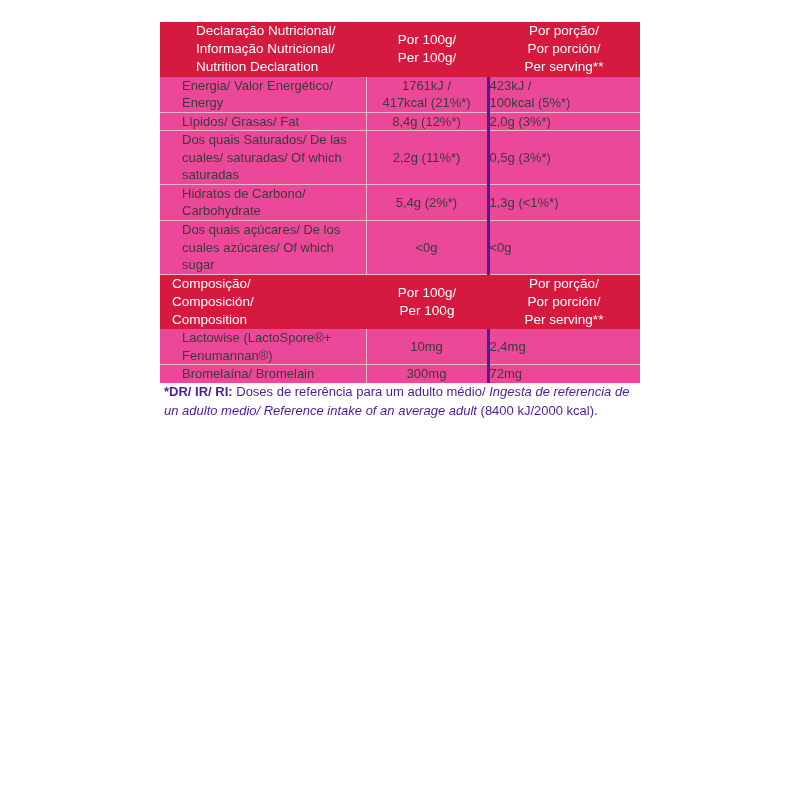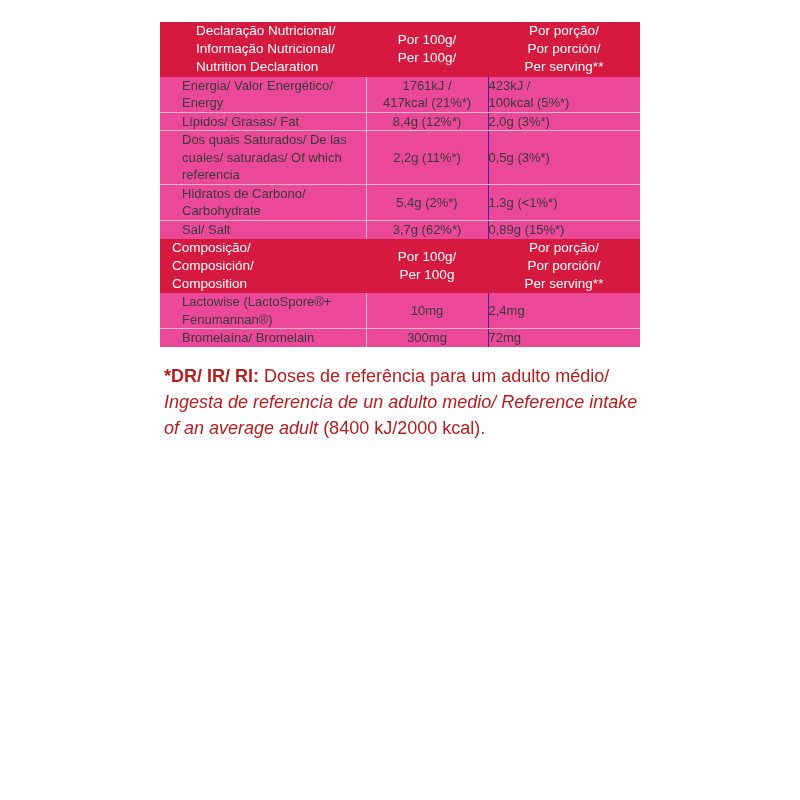--- a/index.html
+++ b/index.html
@@ -59,38 +59,37 @@
     padding: 9px 10px;
     background: #ec4899;
   }
   .body-row td.c1 {
     text-align: left;
     padding-left: 22px;
     border-right: 1px solid #e9b9c3;
   }
   .body-row td.c2 {
     text-align: center;
-    border-right: 1px solid #4c1d95;
+    border-right: 3px solid #4c1d95;
   }
   .body-row td.c3 {
     text-align: left;
   }
   .body-row.last-of-block td {
     border-bottom: none;
   }
   .col1 { width: 206px; }
   .col2 { width: 122px; }
   .col3 { width: 152px; }
 
   .footnote {
     width: 480px;
-    margin-top: 16px;
-    font-size: 18px;
+    font-size: 13px;
     line-height: 1.45;
-    color: #b91c1c;
+    color: #4c1d95;
     padding-left: 4px;
     box-sizing: border-box;
   }
   .footnote b { font-weight: bold; }
   .footnote i { font-style: italic; }
 
   .tall { padding-top: 14px; padding-bottom: 14px; }
 </style>
 </head>
 <body>
@@ -145,21 +144,21 @@
         </td>
         <td class="c3 tall">
           <div>2,0g (3%*)</div>
         </td>
       </tr>
 
       <tr class="body-row">
         <td class="c1 tall">
           <div>Dos quais Saturados/ De las</div>
           <div>cuales/ saturadas/ Of which</div>
-          <div>referencia</div>
+          <div>saturadas</div>
         </td>
         <td class="c2 tall">
           <div>2,2g (11%*)</div>
         </td>
         <td class="c3 tall">
           <div>0,5g (3%*)</div>
         </td>
       </tr>
 
       <tr class="body-row">
@@ -168,34 +167,36 @@
           <div>Carbohydrate</div>
         </td>
         <td class="c2 tall">
           <div>5,4g (2%*)</div>
         </td>
         <td class="c3 tall">
           <div>1,3g (&lt;1%*)</div>
         </td>
       </tr>
 
-
-
-
-      <tr class="body-row last-of-block">
-        <td class="c1">
-          <div>Sal/ Salt</div>
-        </td>
-        <td class="c2">
-          <div>3,7g (62%*)</div>
-        </td>
-        <td class="c3">
-          <div>0,89g (15%*)</div>
-        </td>
-      </tr>
+      <tr class="body-row">
+        <td class="c1 tall">
+          <div>Dos quais açúcares/ De los</div>
+          <div>cuales azúcares/ Of which</div>
+          <div>sugar</div>
+        </td>
+        <td class="c2 tall">
+          <div>&lt;0g</div>
+        </td>
+        <td class="c3 tall">
+          <div>&lt;0g</div>
+        </td>
+      </tr>
+
+
+
     </tbody>
   </table>
 
   <table class="nutri">
     <colgroup>
       <col class="col1">
         <col class="col2">
         <col class="col3">
     </colgroup>
     <tbody>

